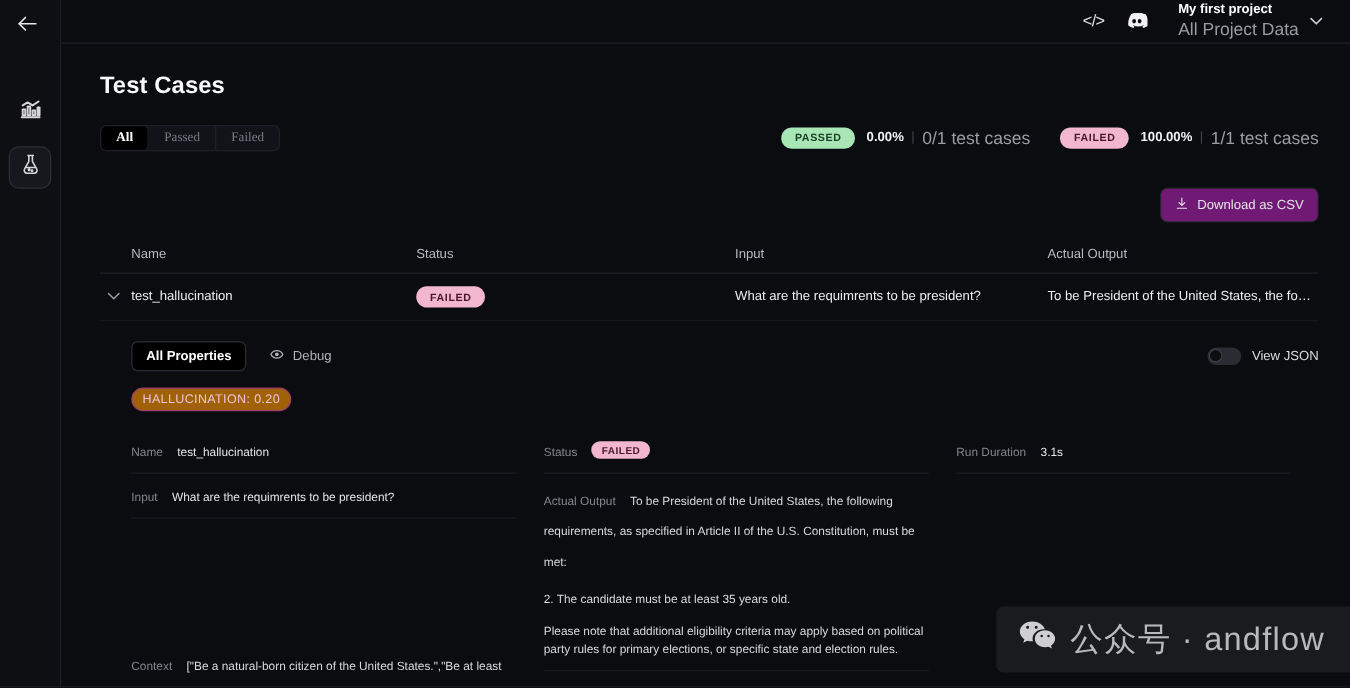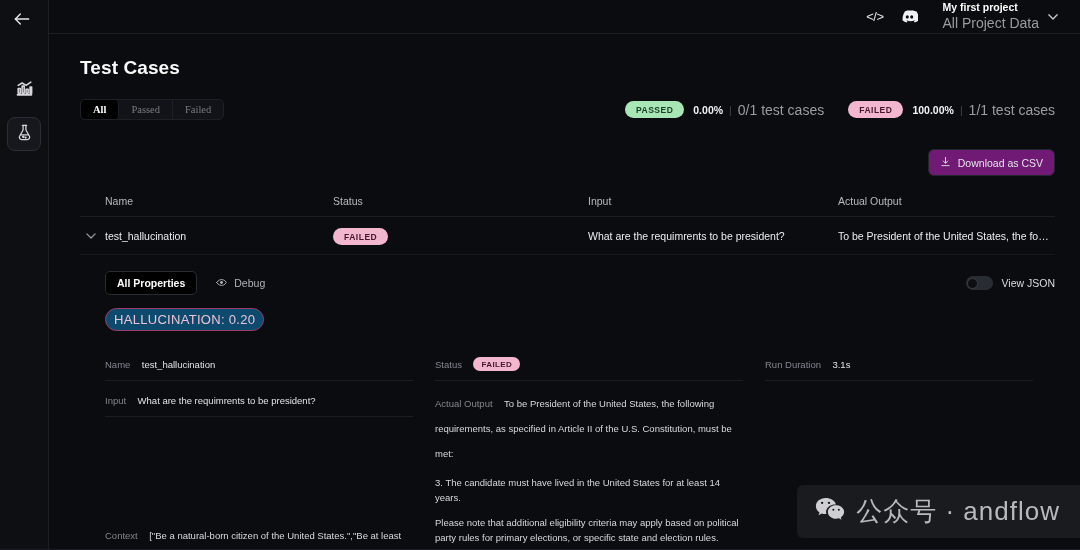--- a/index.html
+++ b/index.html
@@ -141,22 +141,22 @@
   .toggle .knob {
     position: absolute; left: 1.5px; top: 1.5px;
     width: 11px; height: 11px; border-radius: 50%; background: #0d0e12;
     border: 1px solid #3b3d45;
   }
   .toggle-label { font-size: 10.5px; color: #dcdce0; }
 
   .metric-pill {
     display: inline-block; margin-top: 13px;
     border: 1px solid #9e3c6c; border-radius: 999px;
-    padding: 3px 8px; font-size: 13px; color: #edc3d8; letter-spacing: .3px;
-    background: #0c4a6e;
+    padding: 3px 8px; font-size: 10px; color: #edc3d8; letter-spacing: .3px;
+    background: #a16207;
   }
 
   .panels { display: flex; margin-top: 23px; gap: 0; }
   .panel { padding-right: 22px; }
   .p1 { flex: 0 0 330px; }
   .p2 { flex: 0 0 330px; }
   .p3 { flex: 1 1 auto; min-width: 0; }
 
   .field { padding: 0 0 8px 0; border-bottom: 1px solid #1b1d23; margin-bottom: 9px; }
   .field:last-child { border-bottom: 1px solid #1b1d23; }
@@ -361,21 +361,21 @@
 
           <div class="panel p2">
             <div class="field">
               <span class="f-label">Status</span>
               <span class="pill-inline">FAILED</span>
             </div>
             <div class="field f-multiline">
               <span class="f-label">Actual Output</span>
               <span class="f-block">To be President of the United States, the following requirements, as specified in Article II of the U.S. Constitution, must be met:</span>
               <div class="f-gap"></div>
-              <div class="f-block" style="display:block">3. The candidate must have lived in the United States for at least 14 years.</div>
+              <div class="f-block" style="display:block">2. The candidate must be at least 35 years old.</div>
               <div class="f-gap"></div>
               <div class="f-block" style="display:block">Please note that additional eligibility criteria may apply based on political party rules for primary elections, or specific state and election rules.</div>
             </div>
           </div>
 
           <div class="panel p3">
             <div class="field">
               <span class="f-label">Run Duration</span>
               <span class="f-value">3.1s</span>
             </div>

